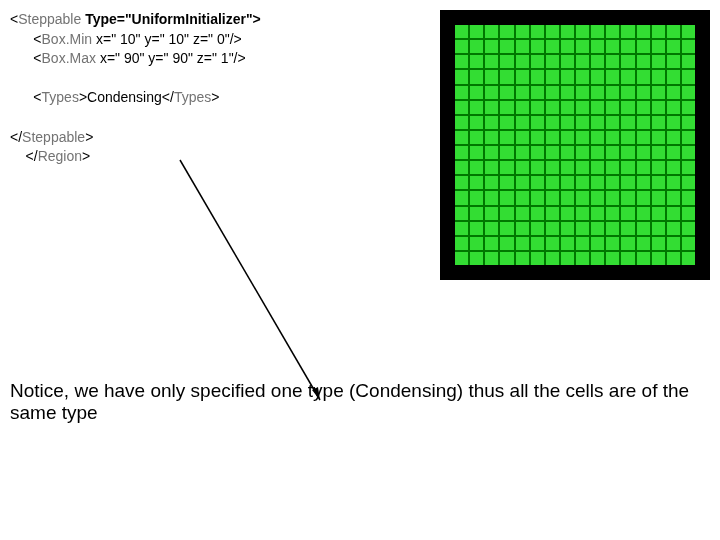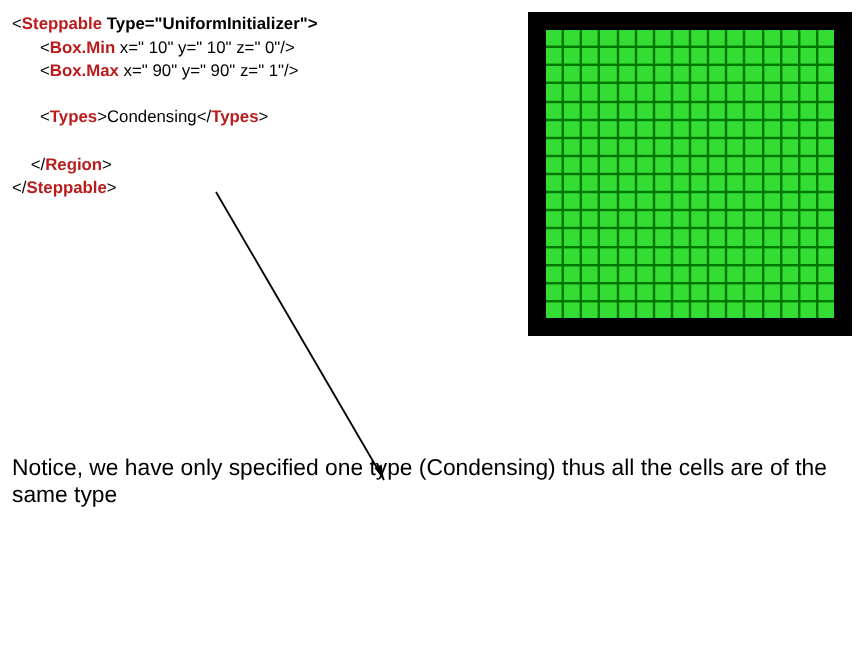--- a/index.html
+++ b/index.html
@@ -19,21 +19,21 @@
   }
   .code-block {
     flex: 1;
     line-height: 1.4;
   }
   .code-line {
     white-space: pre;
     font-family: Arial, sans-serif;
   }
   .tag-bracket { color: #000; }
-  .tag-name { color: #b91c1c; font-weight: bold; }
+  .tag-name { color: #737373; font-weight: normal; }
   .bold { font-weight: bold; }
   .grid-container {
     width: 270px;
     height: 270px;
     display: flex;
     align-items: center;
     justify-content: center;
     flex-shrink: 0;
     background: black;
   }
@@ -61,22 +61,22 @@
 <body>
 
 <div class="content-area">
   <div class="code-block">
     <div class="code-line"><span class="tag-bracket">&lt;</span><span class="tag-name">Steppable</span><span class="bold"> Type="UniformInitializer"&gt;</span></div>
     <div class="code-line">      <span class="tag-bracket">&lt;</span><span class="tag-name">Box.Min</span><span> x=" 10" y=" 10" z=" 0"/&gt;</span></div>
     <div class="code-line">      <span class="tag-bracket">&lt;</span><span class="tag-name">Box.Max</span><span> x=" 90" y=" 90" z=" 1"/&gt;</span></div>
     <div class="code-line">&nbsp;</div>
     <div class="code-line">      <span class="tag-bracket">&lt;</span><span class="tag-name">Types</span><span class="tag-bracket">&gt;</span><span>Condensing</span><span class="tag-bracket">&lt;/</span><span class="tag-name">Types</span><span class="tag-bracket">&gt;</span></div>
     <div class="code-line">&nbsp;</div>
+    <div class="code-line"><span class="tag-bracket">&lt;/</span><span class="tag-name">Steppable</span><span class="tag-bracket">&gt;</span></div>
     <div class="code-line">    <span class="tag-bracket">&lt;/</span><span class="tag-name">Region</span><span class="tag-bracket">&gt;</span></div>
-    <div class="code-line"><span class="tag-bracket">&lt;/</span><span class="tag-name">Steppable</span><span class="tag-bracket">&gt;</span></div>
   </div>
 
   <div class="grid-container">
     <div class="grid" id="grid">
         <div class="cell"></div>
         <div class="cell"></div>
         <div class="cell"></div>
         <div class="cell"></div>
         <div class="cell"></div>
         <div class="cell"></div>

